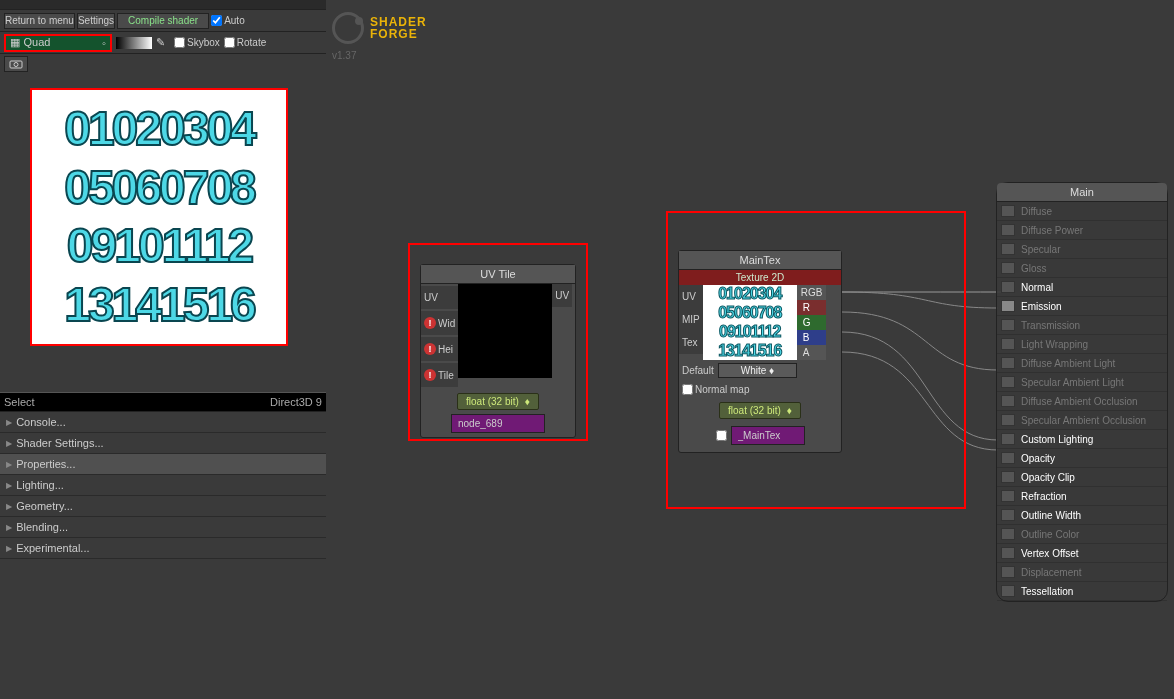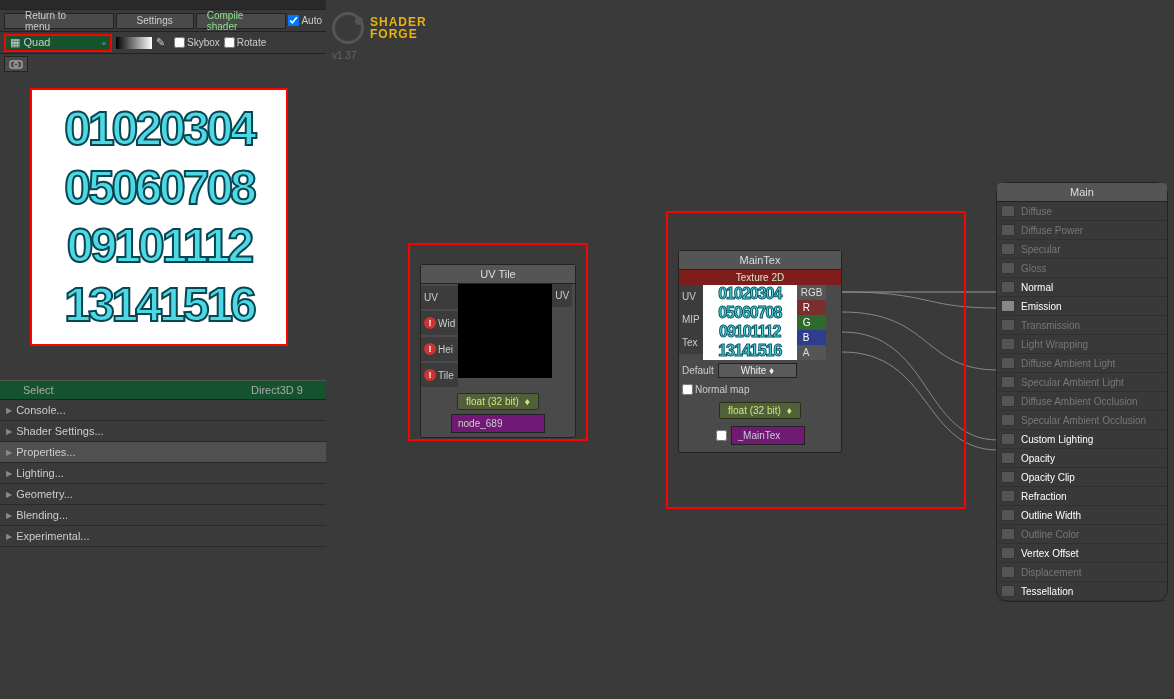--- a/index.html
+++ b/index.html
@@ -3,36 +3,36 @@
 <meta charset="utf-8">
 <style>
   * { margin: 0; padding: 0; box-sizing: border-box; font-family: Arial, sans-serif; }
   body { background: #3a3a3a; width: 1174px; height: 699px; overflow: hidden; position: relative; color: #c0c0c0; font-size: 11px; }
   
   .left-panel { position: absolute; left: 0; top: 0; width: 326px; height: 100%; background: #3a3a3a; }
   
   .top-tabs { height: 10px; background: #2a2a2a; border-bottom: 1px solid #222; }
   
   .toolbar { display: flex; gap: 2px; padding: 2px 4px; background: #3a3a3a; align-items: center; height: 22px; border-bottom:1px solid #222;}
-  .btn { background: #4a4a4a; border: 1px solid #222; padding: 2px 20px; font-size: 10px; color: #ccc; cursor: pointer; height:16px; display:flex; align-items:center;}
+  .btn { background: #4a4a4a; border: 1px solid #222; padding: 2px 0; font-size: 10px; color: #ccc; cursor: pointer; height:16px; display:flex; align-items:center;}
   .btn.compile { color: #8ae28a; padding: 2px 10px; }
   .checkbox-wrap { display: flex; align-items: center; gap: 2px; font-size: 10px; color:#ccc;}
   input[type=checkbox]{ width:11px; height:11px; background:#333; border:1px solid #111;}
   
   .second-row { display:flex; gap:4px; padding:2px 4px; align-items:center; height:22px; border-bottom:1px solid #222;}
   .quad-drop { display:flex; align-items:center; background:#14532d; border:2px solid red; padding:1px 4px; width:108px; height:18px; font-size:11px; color:#ccc; justify-content:space-between;}
   .slider-box { width:36px; height:12px; background:linear-gradient(to right, #000, #fff);}
   .pen-icon { width:14px; height:14px; color:#ccc;}
   
   .cam-btn { margin:2px 4px; width:24px; height:16px; background:#4a4a4a; border:1px solid #222; display:flex; align-items:center; justify-content:center;}
   
   .preview-box { border: 2px solid red; margin: 16px 12px 8px 30px; width: 258px; height: 258px; background:#fff; display:flex; flex-direction:column; justify-content:space-around; padding:10px 2px;}
   .preview-box .row { font-size:48px; font-weight:bold; color:#4dd8e6; -webkit-text-stroke:2px #0a4650; letter-spacing:-3px; text-align:center; line-height:1;}
   
-  .status-row { display:flex; justify-content:space-between; padding:3px 23px; font-size:11px; color:#aaa; border-top:1px solid #555; border-bottom:1px solid #222; background:#14532d; margin-top:34px;}
+  .status-row { display:flex; justify-content:space-between; padding:3px 4px; font-size:11px; color:#aaa; border-top:1px solid #555; border-bottom:1px solid #222; background:#000000; margin-top:46px;}
   
   .settings-list {}
   .settings-list .item { padding:4px 6px; border-bottom:1px solid #2a2a2a; font-size:11px; color:#ccc; display:flex; align-items:center; gap:4px; background:#3a3a3a; cursor:pointer;}
   .settings-list .item::before { content:"▶"; font-size:8px; color:#888;}
   .settings-list .item.active { background:#505050;}
   
   .canvas { position:absolute; left:326px; top:0; right:0; bottom:0; background:#3a3a3a;}
   
   .sf-logo { position:absolute; left:6px; top:12px; display:flex; align-items:center; gap:6px;}
   .sf-icon { width:32px; height:32px; border:3px solid #555; border-radius:50%; position:relative;}

